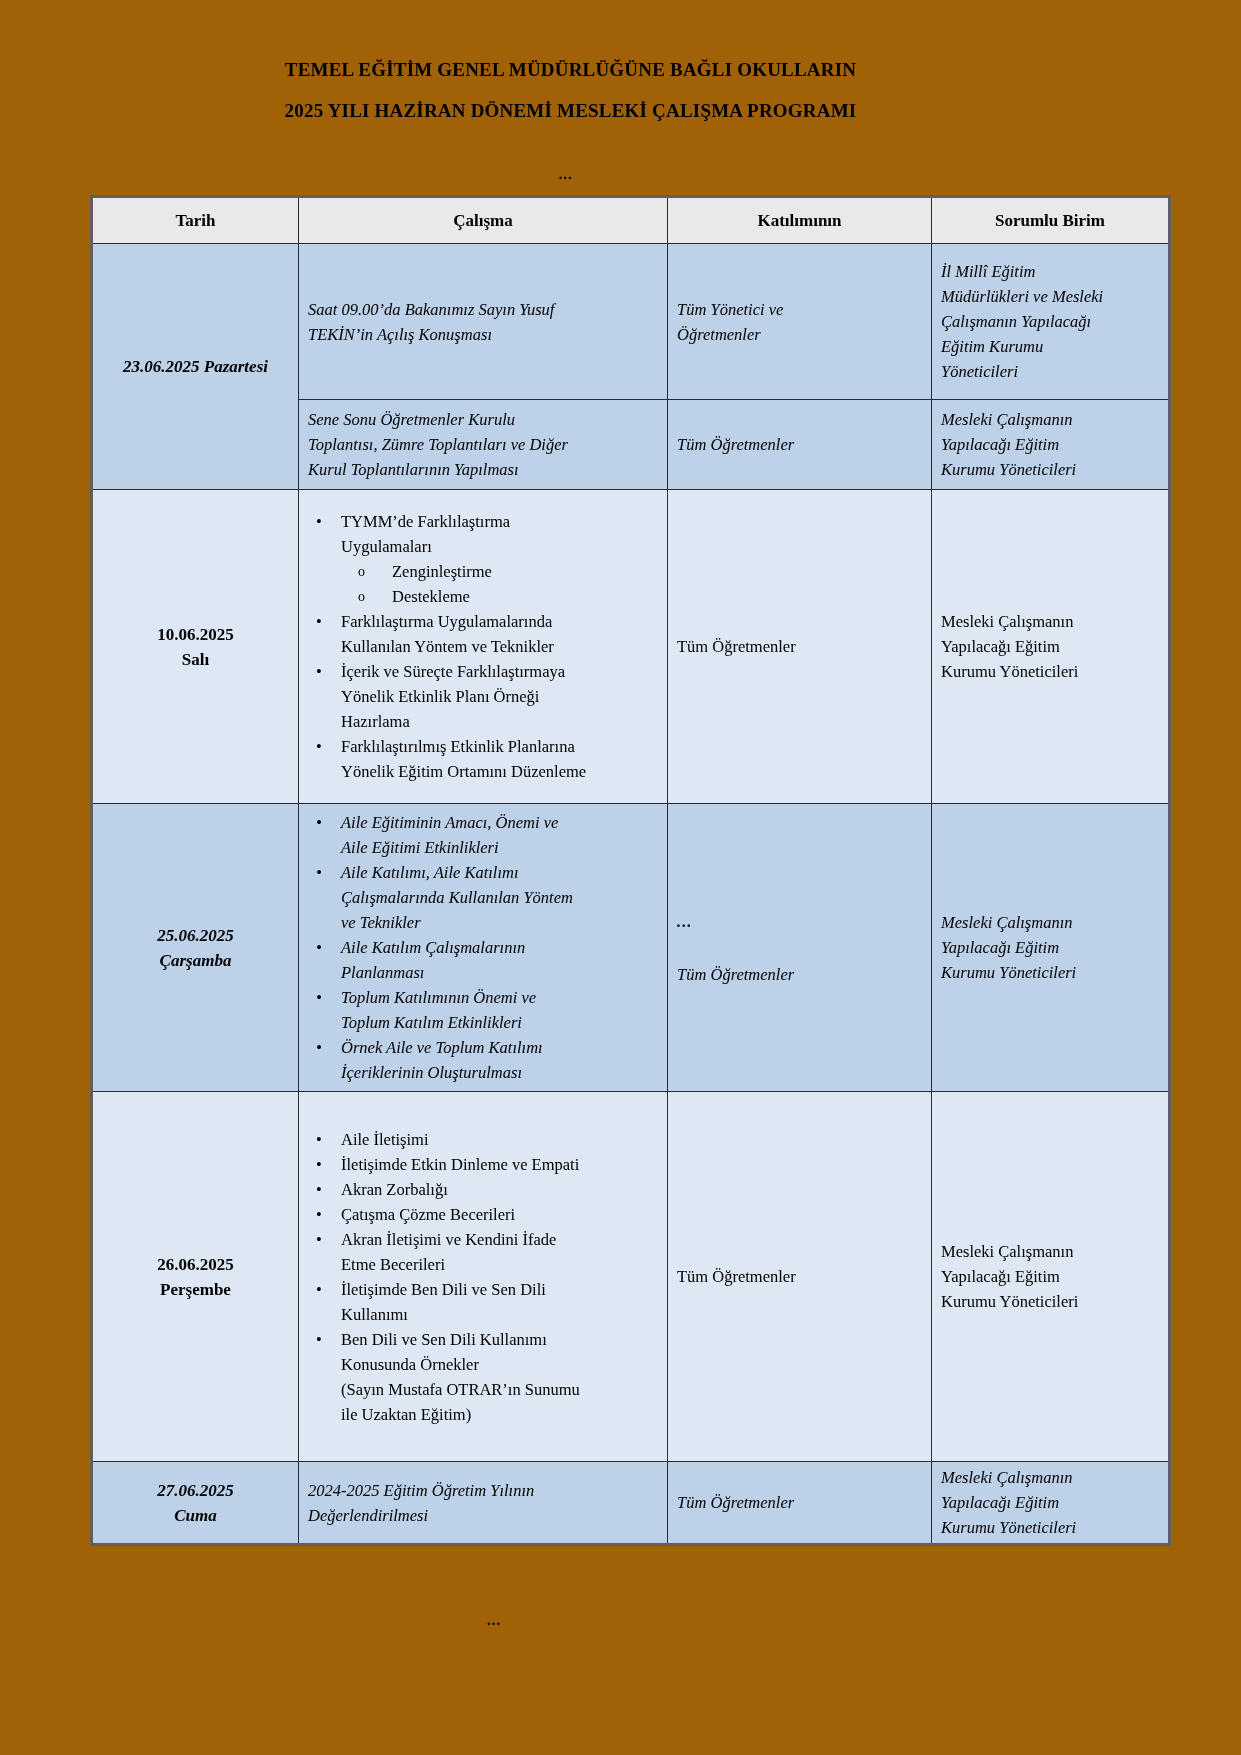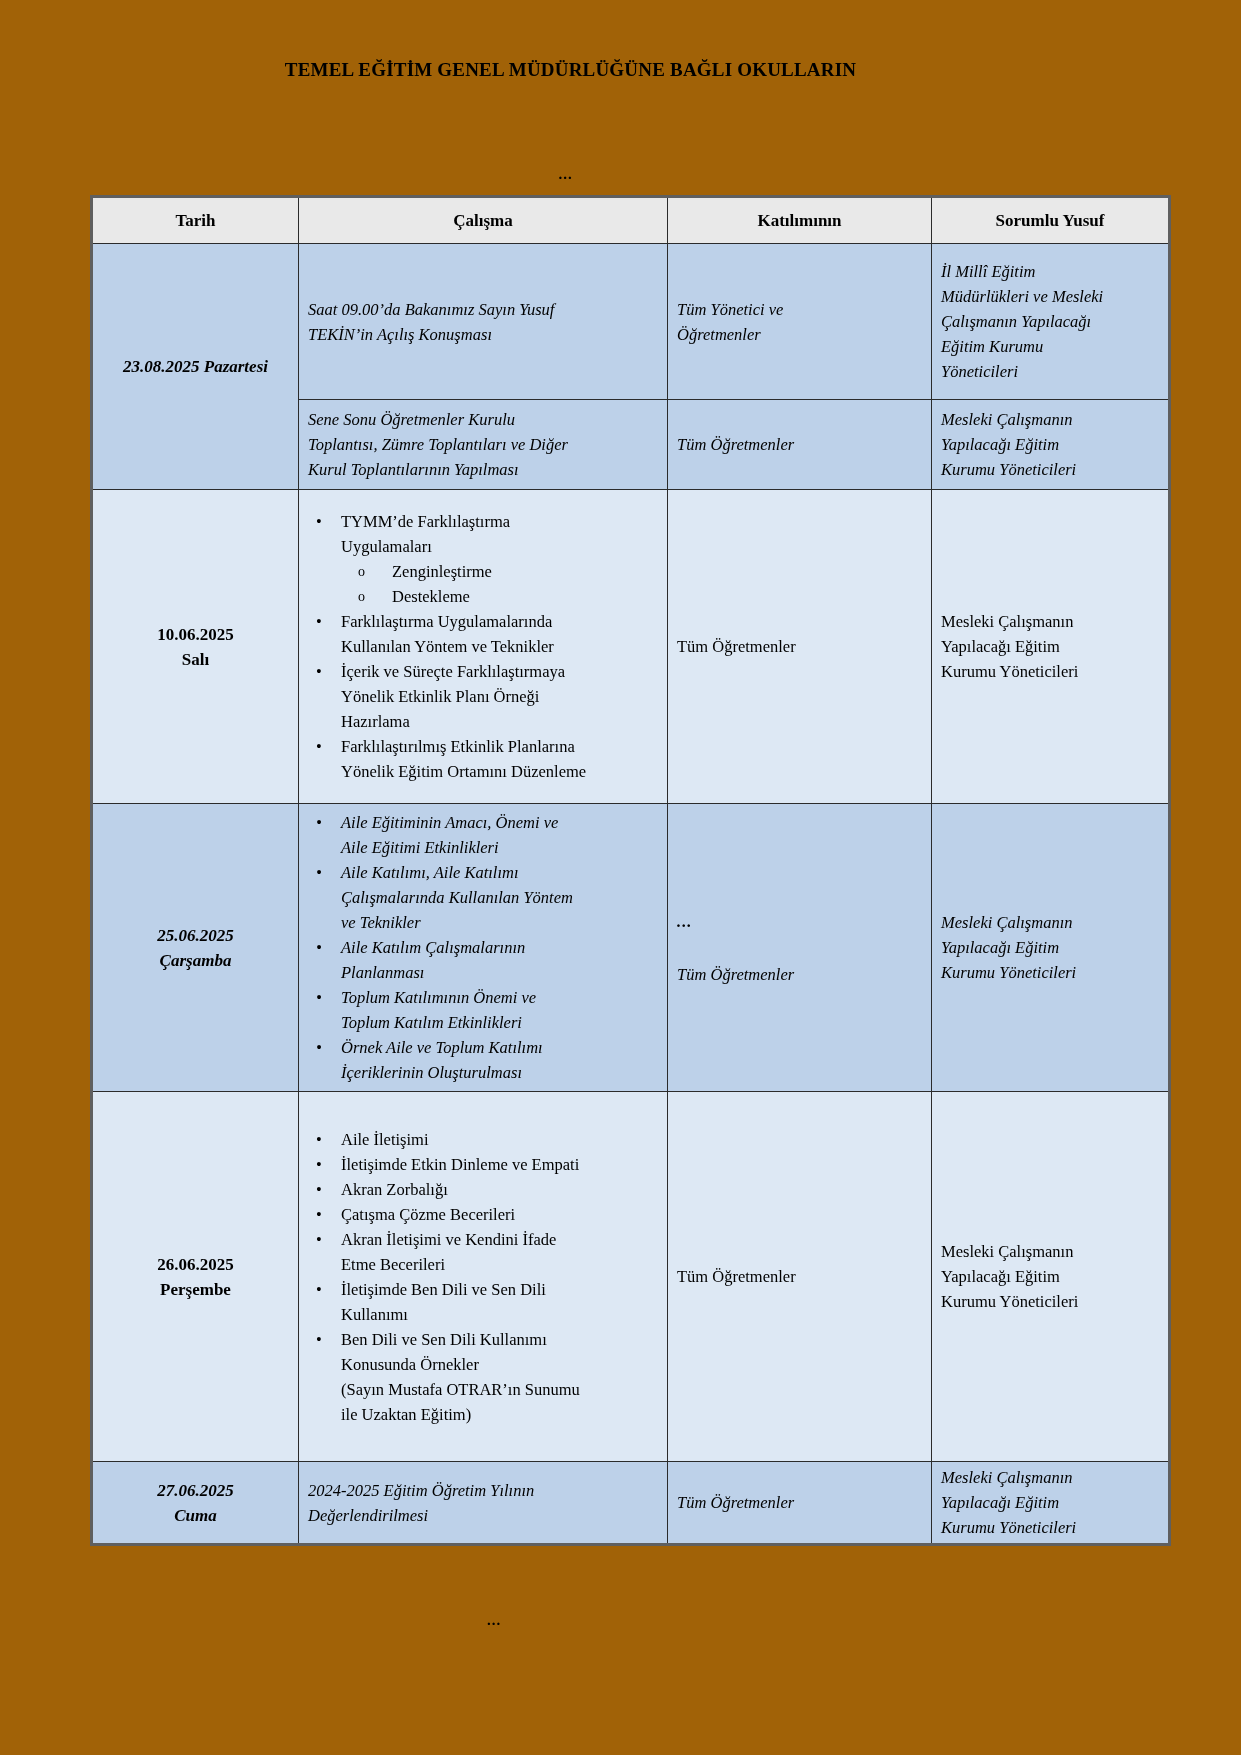--- a/index.html
+++ b/index.html
@@ -63,42 +63,43 @@
   .li.sub .b{left:50px;font-size:14px;}
   .part-ellipsis{margin-bottom:28px;font-weight:bold;letter-spacing:1px;}
 </style>
 </head>
 <body>
 
 <div class="page">
 
   <div class="title-block">
     <div class="title-line">TEMEL EĞİTİM GENEL MÜDÜRLÜĞÜNE BAĞLI OKULLARIN</div>
+    <div class="title-line">2025 YILI HAZİRAN DÖNEMİ MESLEKİ ÇALIŞMA PROGRAMI</div>
   </div>
 
   <div class="ellipsis-top">...</div>
 
   <table class="doc-table">
     <colgroup>
       <col style="width:207px">
       <col style="width:369px">
       <col style="width:264px">
       <col style="width:238px">
     </colgroup>
 
     <tbody>
         <tr style="height:47px">
       <th>Tarih</th>
       <th>Çalışma</th>
       <th>Katılımının</th>
-      <th>Sorumlu Yusuf</th>
+      <th>Sorumlu Birim</th>
     </tr>
 
     <tr class="r-dark" style="height:156px">
-      <td class="c-date" rowspan="2">23.08.2025 Pazartesi</td>
+      <td class="c-date" rowspan="2">23.06.2025 Pazartesi</td>
       <td class="pre">Saat 09.00’da Bakanımız Sayın Yusuf
 TEKİN’in Açılış Konuşması</td>
       <td class="pre">Tüm Yönetici ve
 Öğretmenler</td>
       <td class="pre">İl Millî Eğitim
 Müdürlükleri ve Mesleki
 Çalışmanın Yapılacağı
 Eğitim Kurumu
 Yöneticileri</td>
     </tr>

